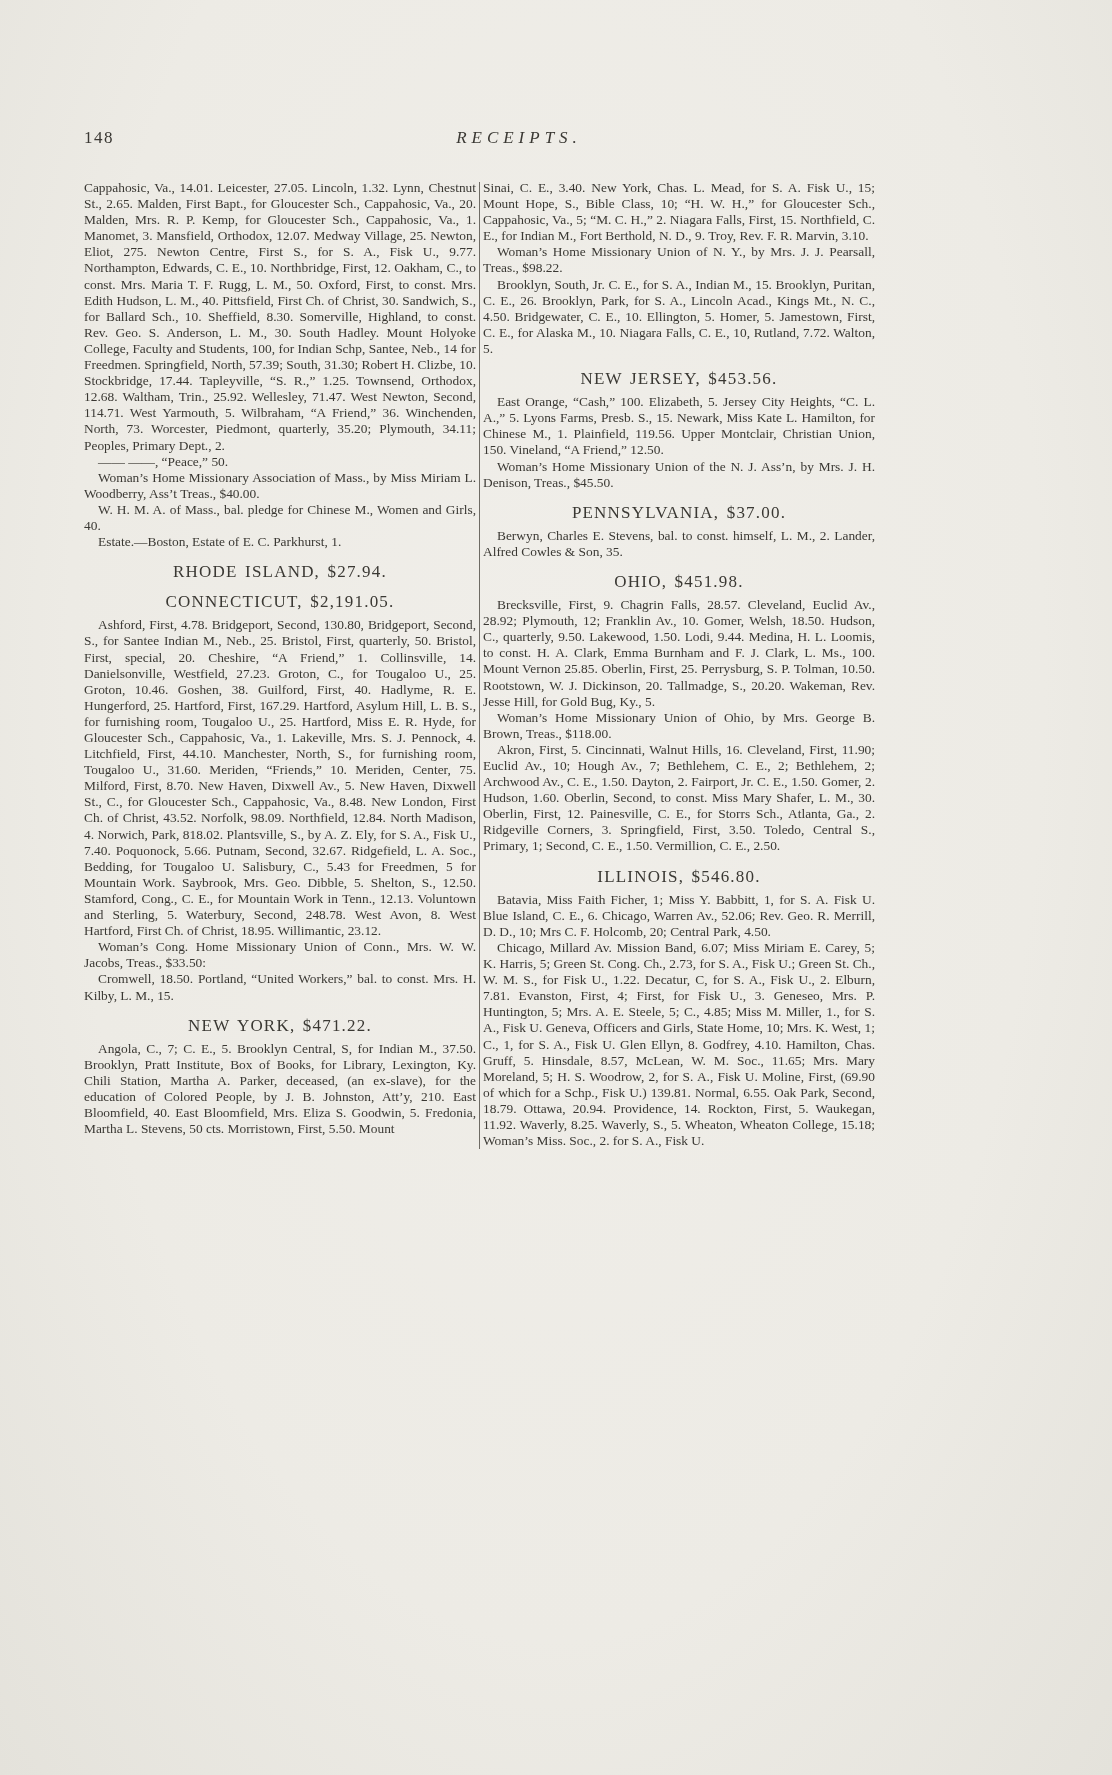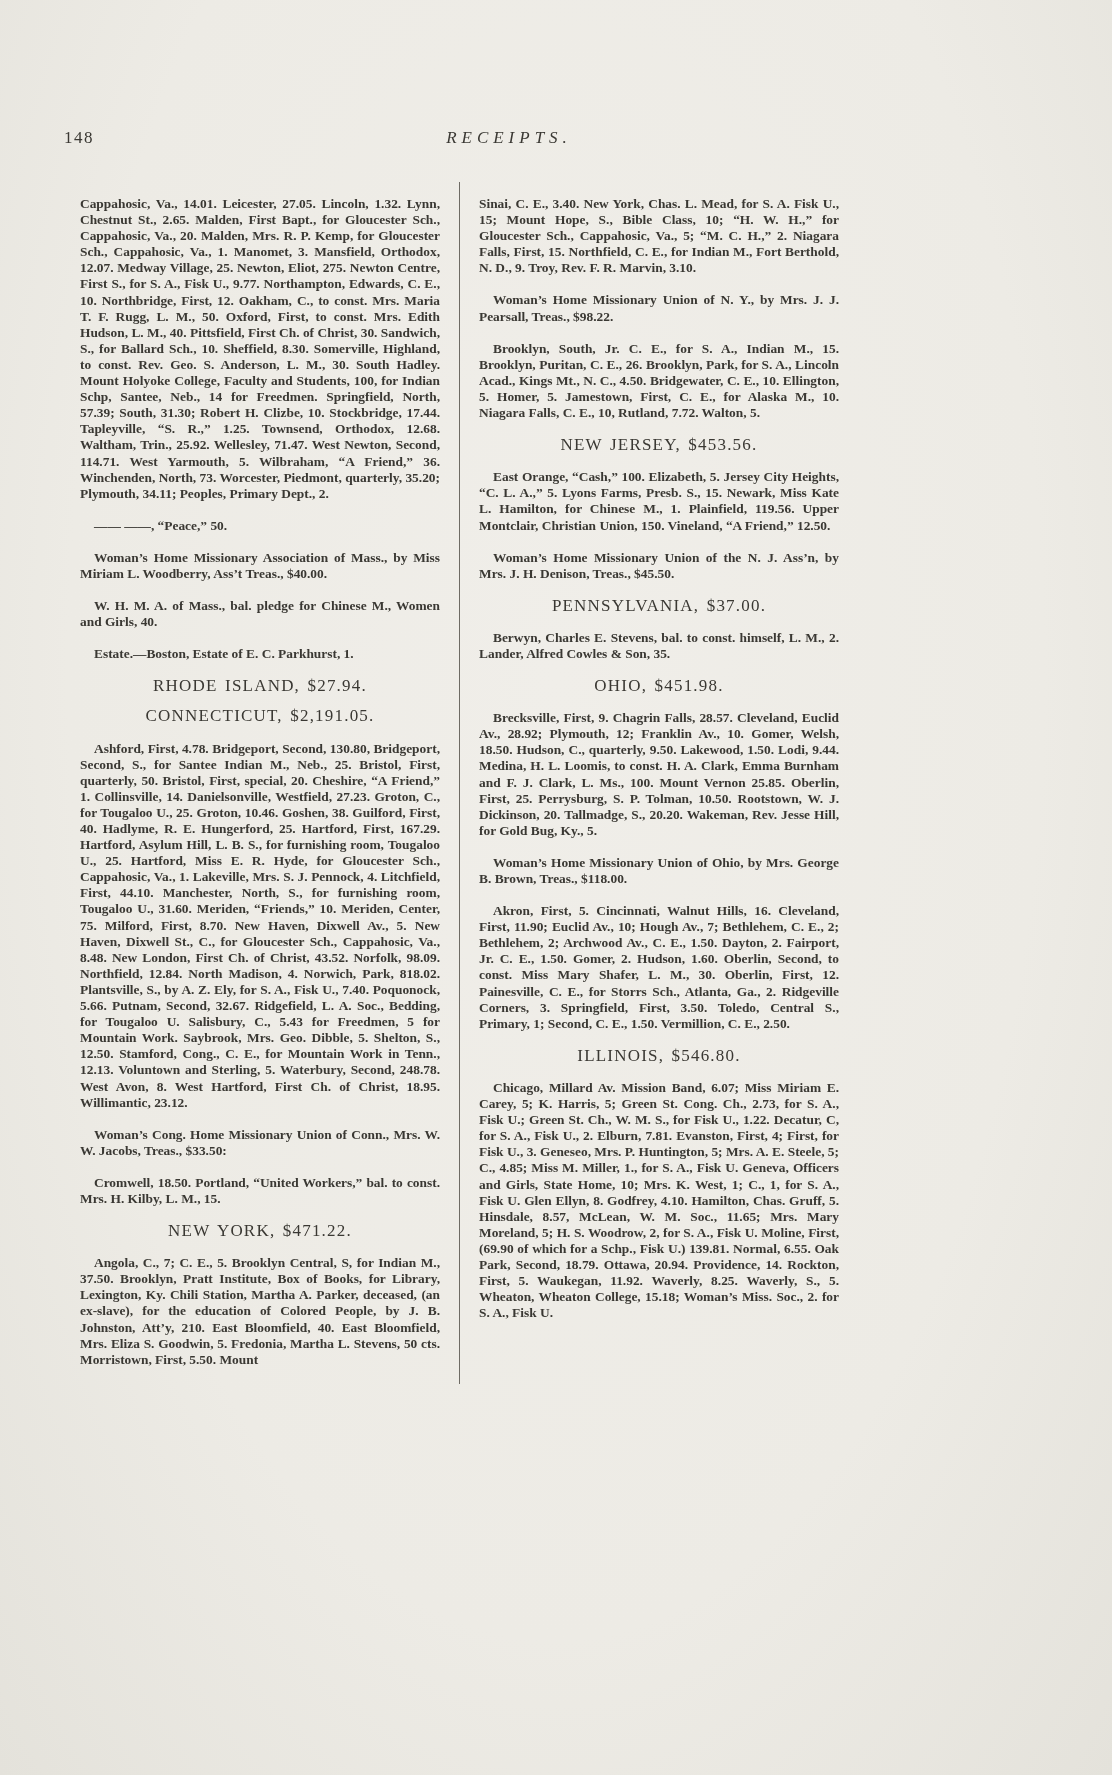--- a/index.html
+++ b/index.html
@@ -6,39 +6,39 @@
     --paper:#edebe5;
     --ink:#3a3833;
     --rule:#6e6b64;
   }
   html,body{margin:0;padding:0;}
   body{background:#d8d6d0;font-family:"Liberation Serif","DejaVu Serif",serif;}
   .page{
     position:relative;
     width:1112px;height:1775px;
     box-sizing:border-box;
-    padding:126px 170px 0 64px;
+    padding:126px 170px 0 84px;
     background:radial-gradient(ellipse at 50% 38%, #f0eee9 0%, var(--paper) 62%, #e4e2db 100%);
     color:var(--ink);
     overflow:hidden;
   }
   .page-header{position:relative;height:30px;margin-bottom:24px;}
   .page-number{
     position:absolute;left:0;top:2px;
     font-size:17px;letter-spacing:1.5px;
   }
   .running-title{
     position:absolute;left:12px;right:0;top:2px;
     text-align:center;font-style:italic;
     font-size:17px;letter-spacing:5px;word-spacing:2px;
   }
   .columns{display:flex;align-items:stretch;}
   .col{width:392px;font-size:13.4px;line-height:16.1px;text-align:justify;}
   .divider{width:1px;background:var(--rule);margin:2px 3px 0 3px;flex:0 0 1px;}
-  .para{margin:16px;text-indent:14px;font-weight:bold;}
+  .para{margin:0;text-indent:14px;}
   .para.noindent{text-indent:0;}
   .section-heading{
     font-size:17px;font-weight:normal;
     text-align:center;text-indent:0;
     letter-spacing:1.2px;word-spacing:2px;
     margin:14px 0 7px;
   }
 </style>
 </head>
 <body>
@@ -71,16 +71,17 @@
         <h2 class="section-heading">NEW JERSEY, $453.56.</h2>
         <p class="para">East Orange, “Cash,” 100. Elizabeth, 5. Jersey City Heights, “C. L. A.,” 5. Lyons Farms, Presb. S., 15. Newark, Miss Kate L. Hamilton, for Chinese M., 1. Plainfield, 119.56. Upper Montclair, Christian Union, 150. Vineland, “A Friend,” 12.50.</p>
         <p class="para">Woman’s Home Missionary Union of the N. J. Ass’n, by Mrs. J. H. Denison, Treas., $45.50.</p>
         <h2 class="section-heading">PENNSYLVANIA, $37.00.</h2>
         <p class="para">Berwyn, Charles E. Stevens, bal. to const. himself, L. M., 2. Lander, Alfred Cowles &amp; Son, 35.</p>
         <h2 class="section-heading">OHIO, $451.98.</h2>
         <p class="para">Brecksville, First, 9. Chagrin Falls, 28.57. Cleveland, Euclid Av., 28.92; Plymouth, 12; Franklin Av., 10. Gomer, Welsh, 18.50. Hudson, C., quarterly, 9.50. Lakewood, 1.50. Lodi, 9.44. Medina, H. L. Loomis, to const. H. A. Clark, Emma Burnham and F. J. Clark, L. Ms., 100. Mount Vernon 25.85. Oberlin, First, 25. Perrysburg, S. P. Tolman, 10.50. Rootstown, W. J. Dickinson, 20. Tallmadge, S., 20.20. Wakeman, Rev. Jesse Hill, for Gold Bug, Ky., 5.</p>
         <p class="para">Woman’s Home Missionary Union of Ohio, by Mrs. George B. Brown, Treas., $118.00.</p>
         <p class="para">Akron, First, 5. Cincinnati, Walnut Hills, 16. Cleveland, First, 11.90; Euclid Av., 10; Hough Av., 7; Bethlehem, C. E., 2; Bethlehem, 2; Archwood Av., C. E., 1.50. Dayton, 2. Fairport, Jr. C. E., 1.50. Gomer, 2. Hudson, 1.60. Oberlin, Second, to const. Miss Mary Shafer, L. M., 30. Oberlin, First, 12. Painesville, C. E., for Storrs Sch., Atlanta, Ga., 2. Ridgeville Corners, 3. Springfield, First, 3.50. Toledo, Central S., Primary, 1; Second, C. E., 1.50. Vermillion, C. E., 2.50.</p>
         <h2 class="section-heading">ILLINOIS, $546.80.</h2>
+        <p class="para">Batavia, Miss Faith Ficher, 1; Miss Y. Babbitt, 1, for S. A. Fisk U. Blue Island, C. E., 6. Chicago, Warren Av., 52.06; Rev. Geo. R. Merrill, D. D., 10; Mrs C. F. Holcomb, 20; Central Park, 4.50.</p>
         <p class="para">Chicago, Millard Av. Mission Band, 6.07; Miss Miriam E. Carey, 5; K. Harris, 5; Green St. Cong. Ch., 2.73, for S. A., Fisk U.; Green St. Ch., W. M. S., for Fisk U., 1.22. Decatur, C, for S. A., Fisk U., 2. Elburn, 7.81. Evanston, First, 4; First, for Fisk U., 3. Geneseo, Mrs. P. Huntington, 5; Mrs. A. E. Steele, 5; C., 4.85; Miss M. Miller, 1., for S. A., Fisk U. Geneva, Officers and Girls, State Home, 10; Mrs. K. West, 1; C., 1, for S. A., Fisk U. Glen Ellyn, 8. Godfrey, 4.10. Hamilton, Chas. Gruff, 5. Hinsdale, 8.57, McLean, W. M. Soc., 11.65; Mrs. Mary Moreland, 5; H. S. Woodrow, 2, for S. A., Fisk U. Moline, First, (69.90 of which for a Schp., Fisk U.) 139.81. Normal, 6.55. Oak Park, Second, 18.79. Ottawa, 20.94. Providence, 14. Rockton, First, 5. Waukegan, 11.92. Waverly, 8.25. Waverly, S., 5. Wheaton, Wheaton College, 15.18; Woman’s Miss. Soc., 2. for S. A., Fisk U.</p>
       </div>
   </div>
 </div>
 
 </body></html>

